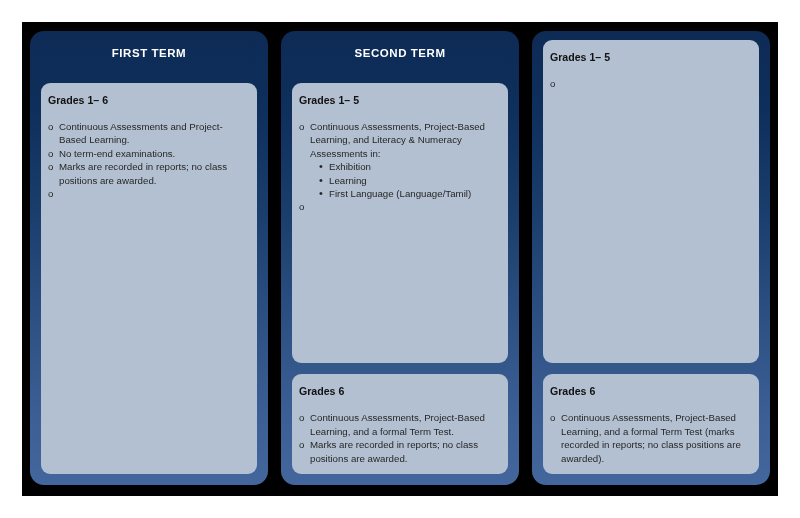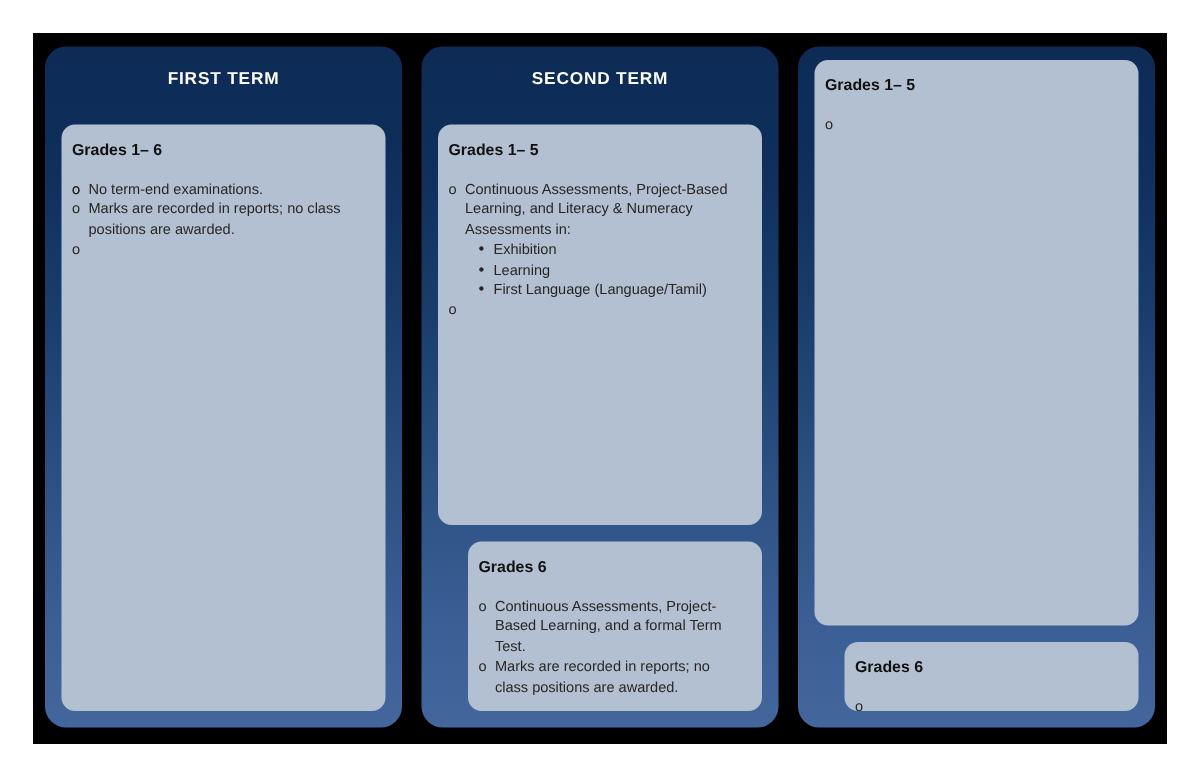--- a/index.html
+++ b/index.html
@@ -72,21 +72,21 @@
 
   .panel {
     background: #b3c0d1;
     border-radius: 9px;
     padding: 10px 11px 9px 7px;
     color: #1d1d1d;
     overflow: hidden;
   }
 
   .panel.grow { flex: 1 1 auto; }
-  .panel.fixed-a { flex: 0 0 auto; margin-left: 20px; }
+  .panel.fixed-a { flex: 0 0 auto; }
 
   .panel-heading {
     font-size: 10.6px;
     font-weight: bold;
     color: #111111;
     line-height: 14px;
     padding-bottom: 13px;
     font-family: "Liberation Sans", sans-serif;
   }
 
@@ -137,21 +137,21 @@
 <body>
 
 <div id="slide">
   <div class="columns">
       <div class="term-card">
         <div class="term-title">FIRST TERM</div>
         <div class="panels">
           <div class="panel grow">
             <div class="panel-heading">Grades 1– 6</div>
             <ul class="o-list">
-              <li><span class="marker">o</span></li>
+              <li><span class="marker">o</span><span>Continuous Assessments and Project-Based Learning.</span></li>
               <li><span class="marker">o</span><span>No term-end examinations.</span></li>
               <li><span class="marker">o</span><span>Marks are recorded in reports; no class positions are awarded.</span></li>
               <li><span class="marker">o</span></li>
             </ul>
           </div>
         </div>
       </div>
       <div class="term-card">
         <div class="term-title">SECOND TERM</div>
         <div class="panels">
@@ -179,19 +179,19 @@
         <div class="panels">
           <div class="panel grow">
             <div class="panel-heading">Grades 1– 5</div>
             <ul class="o-list">
               <li><span class="marker">o</span></li>
             </ul>
           </div>
           <div class="panel fixed-a">
             <div class="panel-heading">Grades 6</div>
             <ul class="o-list">
-              <li><span class="marker">o</span></li>
+              <li><span class="marker">o</span><span>Continuous Assessments, Project-Based Learning, and a formal Term Test (marks recorded in reports; no class positions are awarded).</span></li>
             </ul>
           </div>
         </div>
       </div>
     </div>
 </div>
 
 </body></html>

